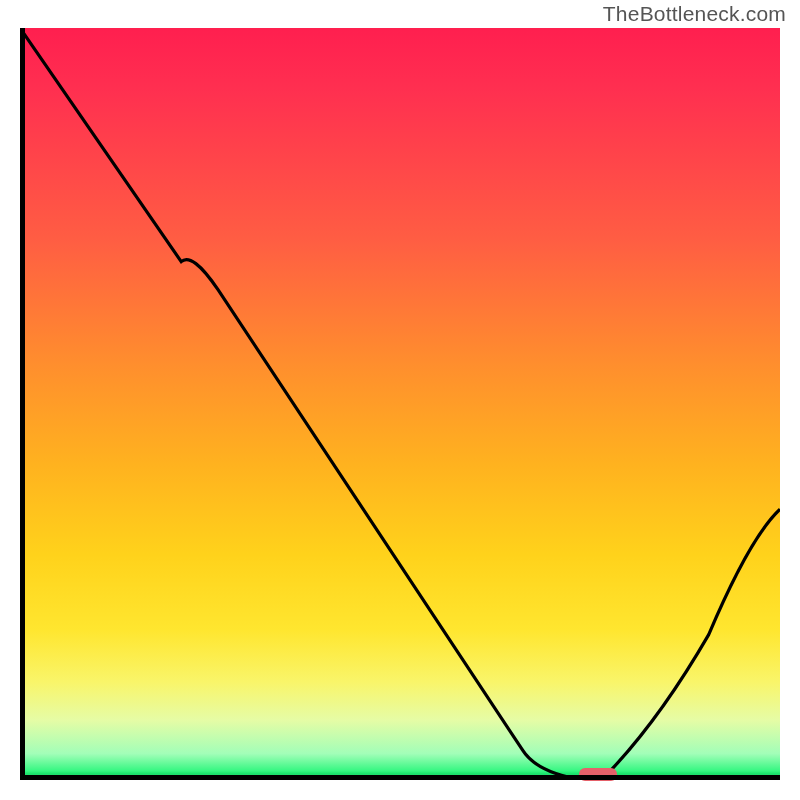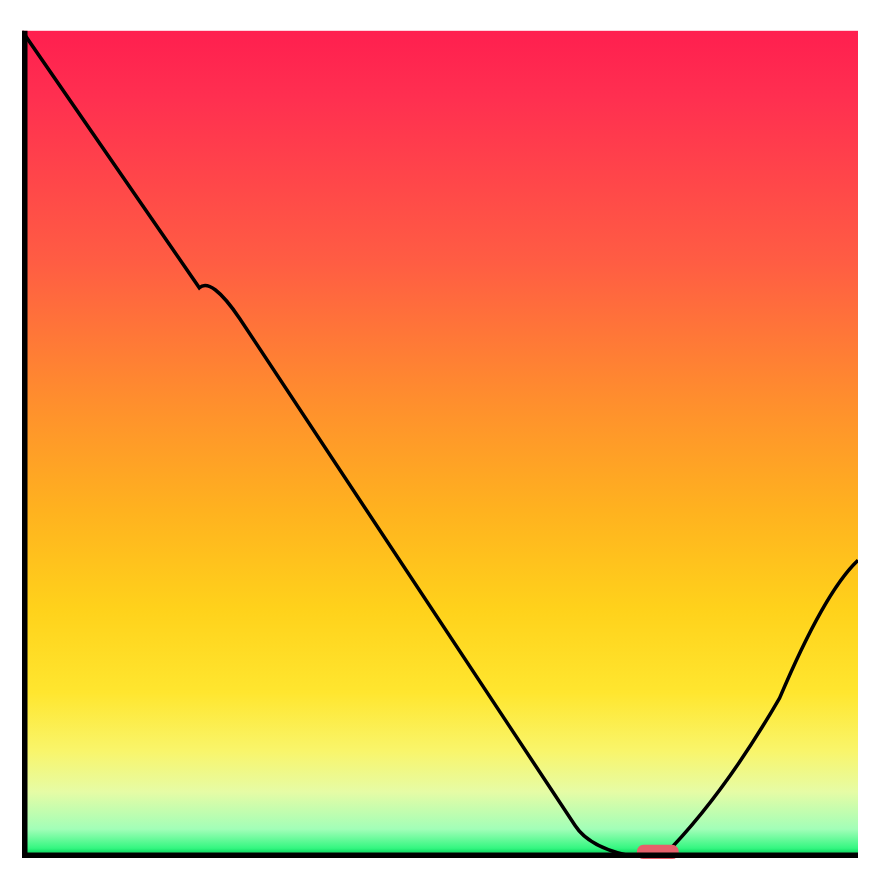--- a/index.html
+++ b/index.html
@@ -83,20 +83,21 @@
     width: 100%;
     height: 100%;
     pointer-events: none;
   }
 </style>
 </head>
 <body>
 
 <div class="container">
 
+  <div class="watermark">TheBottleneck.com</div>
 
   <div class="plot-area">
     <div class="gradient"></div>
 
     <svg class="curve" viewBox="0 0 760 752" preserveAspectRatio="none">
       <path id="curve-path" d="M 0,0 L 161.2,233.60000000000002 Q 172.2,223.60000000000002 198,261.67999999999995 L 502.80000000000007,722.48 Q 516.8000000000001,744.48 562.4,752 L 581.4,752 Q 636.4,697 688.7,606.64 Q 730,509.28000000000003 760,481.28000000000003 " fill="none" stroke="#000000" stroke-width="3.2"></path>
     </svg>
 
     <div id="marker" class="marker" style="left: 558.6px; width: 38px; top: 739.736px;"></div>
 

